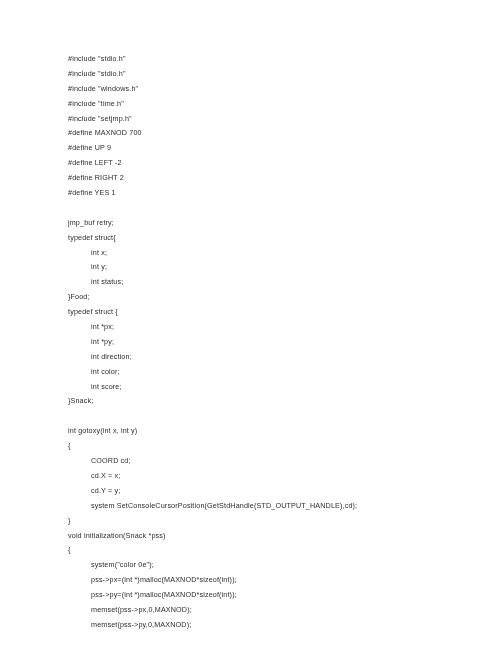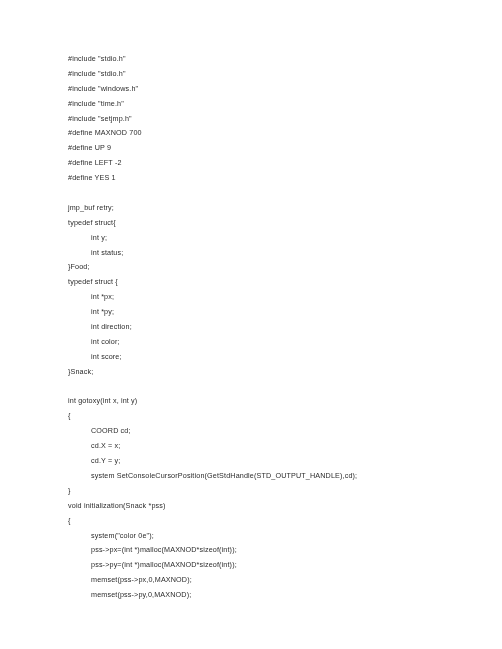--- a/index.html
+++ b/index.html
@@ -49,24 +49,26 @@
 <div class="page">
   <div class="code-listing">
       <div class="code-line indent-0">#include "stdio.h"</div>
       <div class="code-line indent-0">#include "stdio.h"</div>
       <div class="code-line indent-0">#include "windows.h"</div>
       <div class="code-line indent-0">#include "time.h"</div>
       <div class="code-line indent-0">#include "setjmp.h"</div>
       <div class="code-line indent-0">#define MAXNOD 700</div>
       <div class="code-line indent-0">#define UP 9</div>
       <div class="code-line indent-0">#define LEFT -2</div>
+      <div class="code-line indent-0">#define RIGHT 2</div>
       <div class="code-line indent-0">#define YES 1</div>
       <div class="code-line indent-0 blank"></div>
       <div class="code-line indent-0">jmp_buf retry;</div>
       <div class="code-line indent-0">typedef struct{</div>
+      <div class="code-line indent-1">int x;</div>
       <div class="code-line indent-1">int y;</div>
       <div class="code-line indent-1">int status;</div>
       <div class="code-line indent-0">}Food;</div>
       <div class="code-line indent-0">typedef struct {</div>
       <div class="code-line indent-1">int *px;</div>
       <div class="code-line indent-1">int *py;</div>
       <div class="code-line indent-1">int direction;</div>
       <div class="code-line indent-1">int color;</div>
       <div class="code-line indent-1">int score;</div>
       <div class="code-line indent-0">}Snack;</div>

